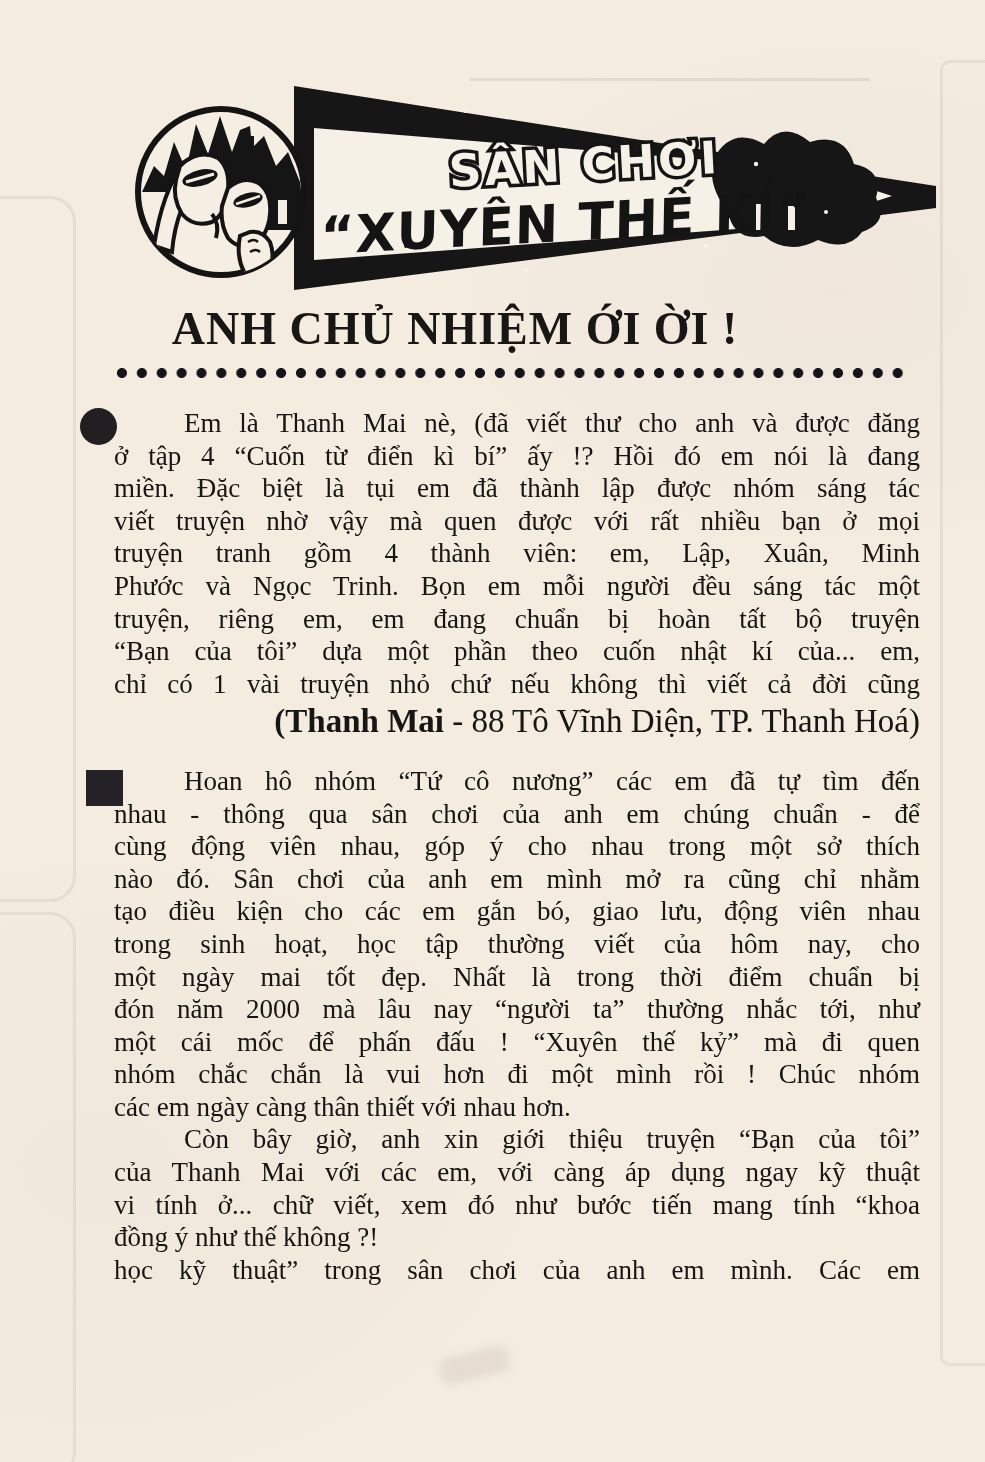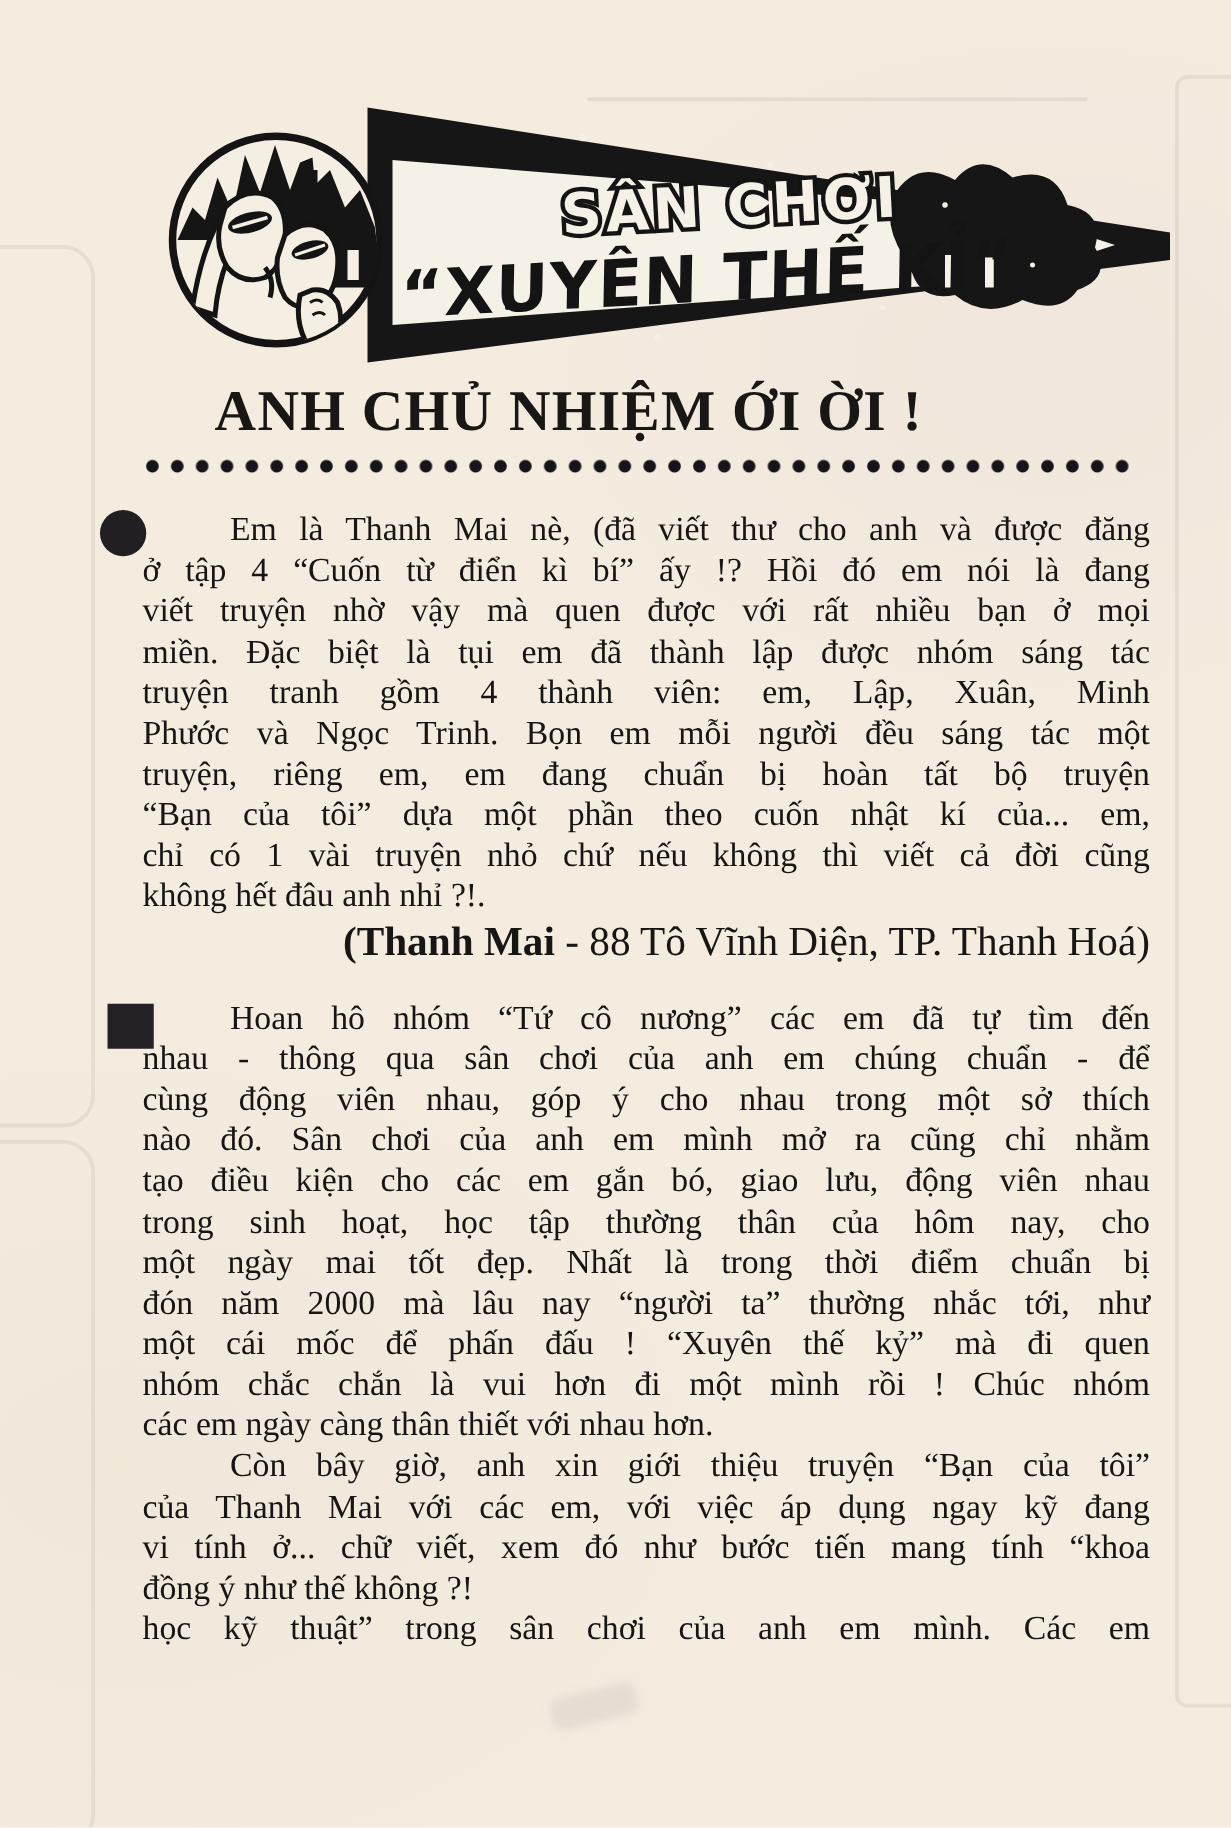--- a/index.html
+++ b/index.html
@@ -137,48 +137,47 @@
 
   <div class="title">ANH CHỦ NHIỆM ỚI ỜI !</div>
   <div class="dots"></div>
 
   <div class="body-text">
 
     <section class="para">
       <span class="bullet-circle"></span>
       <div class="ln first">Em là Thanh Mai nè, (đã viết thư cho anh và được đăng</div>
       <div class="ln">ở tập 4 “Cuốn từ điển kì bí” ấy !? Hồi đó em nói là đang</div>
+      <div class="ln">miền. Đặc biệt là tụi em đã thành lập được nhóm sáng tác</div>
       <div class="ln">viết truyện nhờ vậy mà quen được với rất nhiều bạn ở mọi</div>
-      <div class="ln">miền. Đặc biệt là tụi em đã thành lập được nhóm sáng tác</div>
       <div class="ln">truyện tranh gồm 4 thành viên: em, Lập, Xuân, Minh</div>
       <div class="ln">Phước và Ngọc Trinh. Bọn em mỗi người đều sáng tác một</div>
       <div class="ln">truyện, riêng em, em đang chuẩn bị hoàn tất bộ truyện</div>
       <div class="ln">“Bạn của tôi” dựa một phần theo cuốn nhật kí của... em,</div>
       <div class="ln">chỉ có 1 vài truyện nhỏ chứ nếu không thì viết cả đời cũng</div>
-      <div class="ln end">không hết đâu anh nhỉ ?!.</div>
       <div class="sig"><b>(Thanh Mai</b><span> - 88 Tô Vĩnh Diện, TP. Thanh Hoá)</span></div>
     </section>
 
     <section class="para reply-para">
       <span class="bullet-square"></span>
       <div class="ln first">Hoan hô nhóm “Tứ cô nương” các em đã tự tìm đến</div>
       <div class="ln">nhau - thông qua sân chơi của anh em chúng chuẩn - để</div>
       <div class="ln">cùng động viên nhau, góp ý cho nhau trong một sở thích</div>
       <div class="ln">nào đó. Sân chơi của anh em mình mở ra cũng chỉ nhằm</div>
       <div class="ln">tạo điều kiện cho các em gắn bó, giao lưu, động viên nhau</div>
-      <div class="ln">trong sinh hoạt, học tập thường thân của hôm nay, cho</div>
+      <div class="ln">trong sinh hoạt, học tập thường viết của hôm nay, cho</div>
       <div class="ln">một ngày mai tốt đẹp. Nhất là trong thời điểm chuẩn bị</div>
       <div class="ln">đón năm 2000 mà lâu nay “người ta” thường nhắc tới, như</div>
       <div class="ln">một cái mốc để phấn đấu ! “Xuyên thế kỷ” mà đi quen</div>
       <div class="ln">nhóm chắc chắn là vui hơn đi một mình rồi ! Chúc nhóm</div>
       <div class="ln end">các em ngày càng thân thiết với nhau hơn.</div>
     </section>
 
     <section class="para">
       <div class="ln first">Còn bây giờ, anh xin giới thiệu truyện “Bạn của tôi”</div>
-      <div class="ln">của Thanh Mai với các em, với việc áp dụng ngay kỹ đang</div>
+      <div class="ln">của Thanh Mai với các em, với càng áp dụng ngay kỹ thuật</div>
       <div class="ln">vi tính ở... chữ viết, xem đó như bước tiến mang tính “khoa</div>
       <div class="ln end">đồng ý như thế không ?!</div>
       <div class="ln">học kỹ thuật” trong sân chơi của anh em mình. Các em</div>
     </section>
 
   </div>
 </div>
 
 </body></html>

